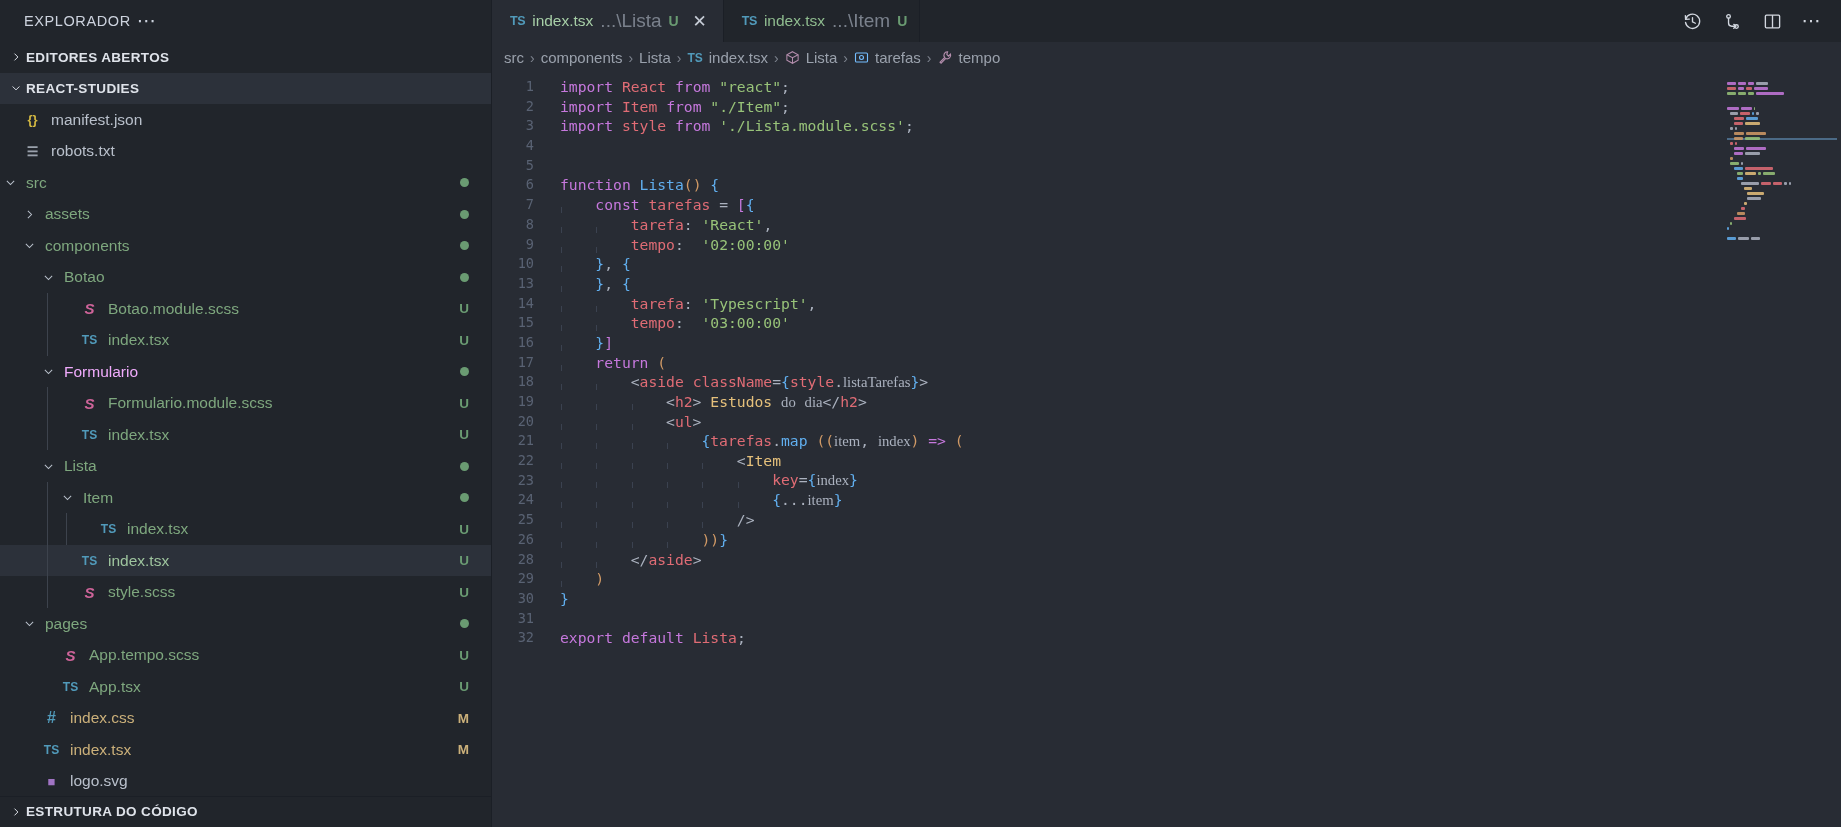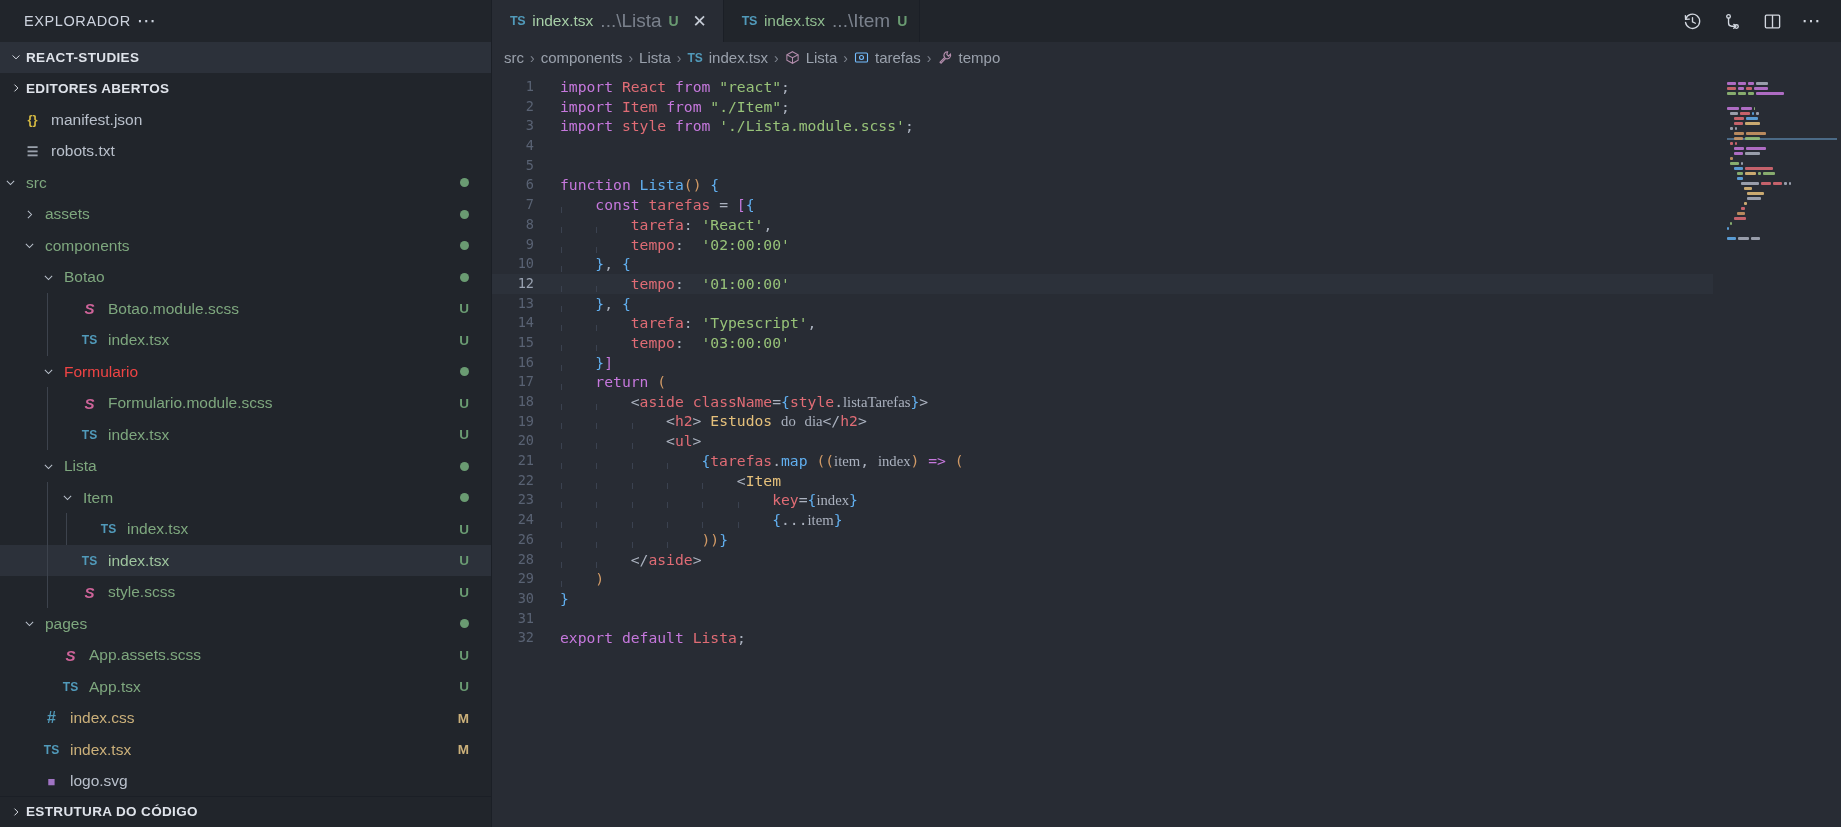--- a/index.html
+++ b/index.html
@@ -315,38 +315,38 @@
 
 <div id="app">
 
   <div class="sidebar">
 
     <div class="sidebar-header">
       <div class="sidebar-title">EXPLORADOR</div>
       <div class="ellipsis-btn">⋯</div>
     </div>
 
+    <div class="section-head">
+      <span class="twisty">
+        <svg width="12" height="12" viewBox="0 0 16 16">
+            <path d="M6 3.5 L10.5 8 L6 12.5" fill="none" stroke="#dfe3ea" stroke-width="1.3"></path>
+          </svg>
+      </span>
+      <span>EDITORES ABERTOS</span>
+    </div>
+
     <div class="section-head sel">
       <span class="twisty">
         <svg width="12" height="12" viewBox="0 0 16 16">
             <path d="M3.5 6 L8 10.5 L12.5 6" fill="none" stroke="#dfe3ea" stroke-width="1.3"></path>
           </svg>
       </span>
       <span>REACT-STUDIES</span>
     </div>
 
-    <div class="section-head">
-      <span class="twisty">
-        <svg width="12" height="12" viewBox="0 0 16 16">
-            <path d="M6 3.5 L10.5 8 L6 12.5" fill="none" stroke="#dfe3ea" stroke-width="1.3"></path>
-          </svg>
-      </span>
-      <span>EDITORES ABERTOS</span>
-    </div>
-
     <div class="tree" id="tree">
         <div class="row">
           <div class="indentbox">
             <div class="arrow"></div>
             <div class="ficon" style="color: rgb(212, 185, 66); font-size: 13px;">{}</div>
           </div>
           <span class="fname" style="color: rgb(185, 192, 203);">manifest.json</span>
         </div>
         <div class="row">
           <div class="indentbox">
@@ -436,21 +436,21 @@
         <div class="row">
           <div class="indentbox">
             <div class="guide"></div>
             <div class="guide"></div>
             <div class="arrow">
               <svg width="13" height="13" viewBox="0 0 16 16">
                 <path d="M3.5 6 L8 10.5 L12.5 6" fill="none" stroke="#b9c0cb" stroke-width="1.25"></path>
               </svg>
             </div>
           </div>
-          <span class="fname" style="color: #ef4444;">Formulario</span>
+          <span class="fname" style="color: #f0abfc;">Formulario</span>
           <span class="badge">
             <span class="dot" style="background: rgb(106, 155, 114);"></span>
           </span>
         </div>
         <div class="row">
           <div class="indentbox">
             <div class="guide"></div>
             <div class="guide"></div>
             <div class="guide line"></div>
             <div class="arrow"></div>
@@ -549,21 +549,21 @@
             <span class="dot" style="background: rgb(106, 155, 114);"></span>
           </span>
         </div>
         <div class="row">
           <div class="indentbox">
             <div class="guide"></div>
             <div class="guide"></div>
             <div class="arrow"></div>
             <div class="ficon" style="color: rgb(207, 100, 154); font-size: 15px; font-style: italic;">S</div>
           </div>
-          <span class="fname" style="color: rgb(126, 167, 126);">App.assets.scss</span>
+          <span class="fname" style="color: rgb(126, 167, 126);">App.tempo.scss</span>
           <span class="badge" style="color: rgb(106, 155, 114);">U</span>
         </div>
         <div class="row">
           <div class="indentbox">
             <div class="guide"></div>
             <div class="guide"></div>
             <div class="arrow"></div>
             <div class="ficon" style="color: rgb(81, 154, 186); font-size: 12px; font-family: &quot;Liberation Sans&quot;, sans-serif;">TS</div>
           </div>
           <span class="fname" style="color: rgb(126, 167, 126);">App.tsx</span>
@@ -705,33 +705,33 @@
           <div class="cline"><span class="lnum">1</span><span class="ctext"><span class="k">import</span><span class="pn"> </span><span class="var">React</span><span class="pn"> </span><span class="k">from</span><span class="pn"> </span><span class="str">"react"</span><span class="pn">;</span></span></div>
           <div class="cline"><span class="lnum">2</span><span class="ctext"><span class="k">import</span><span class="pn"> </span><span class="var">Item</span><span class="pn"> </span><span class="k">from</span><span class="pn"> </span><span class="str">"./Item"</span><span class="pn">;</span></span></div>
           <div class="cline"><span class="lnum">3</span><span class="ctext"><span class="k">import</span><span class="pn"> </span><span class="var">style</span><span class="pn"> </span><span class="k">from</span><span class="pn"> </span><span class="str">'./Lista.module.scss'</span><span class="pn">;</span></span></div>
           <div class="cline"><span class="lnum">4</span><span class="ctext"></span></div>
           <div class="cline"><span class="lnum">5</span><span class="ctext"></span></div>
           <div class="cline"><span class="lnum">6</span><span class="ctext"><span class="k">function</span><span class="pn"> </span><span class="fn">Lista</span><span class="br1">(</span><span class="br1">)</span><span class="pn"> </span><span class="br3">{</span></span></div>
           <div class="cline"><span class="lnum">7</span><span class="ctext"><span class="ind"></span><span class="k">const</span><span class="pn"> </span><span class="var">tarefas</span><span class="pn"> </span><span class="pn">=</span><span class="pn"> </span><span class="br2">[</span><span class="br3">{</span></span></div>
           <div class="cline"><span class="lnum">8</span><span class="ctext"><span class="ind"></span><span class="ind"></span><span class="var">tarefa</span><span class="pn">:</span><span class="pn"> </span><span class="str">'React'</span><span class="pn">,</span></span></div>
           <div class="cline"><span class="lnum">9</span><span class="ctext"><span class="ind"></span><span class="ind"></span><span class="var">tempo</span><span class="pn">:</span><span class="pn"> </span><span class="pn"> </span><span class="str">'02:00:00'</span></span></div>
           <div class="cline"><span class="lnum">10</span><span class="ctext"><span class="ind"></span><span class="br3">}</span><span class="pn">,</span><span class="pn"> </span><span class="br3">{</span></span></div>
-          <div class="cline hl"><span class="lnum">12</span><span class="ctext"><span class="ind"></span><span class="ind"></span><span class="var">tempo</span><span class="pn">:</span><span class="pn"> </span><span class="pn"> </span><span class="str">'01:00:00'</span></span></div>
           <div class="cline"><span class="lnum">13</span><span class="ctext"><span class="ind"></span><span class="br3">}</span><span class="pn">,</span><span class="pn"> </span><span class="br3">{</span></span></div>
           <div class="cline"><span class="lnum">14</span><span class="ctext"><span class="ind"></span><span class="ind"></span><span class="var">tarefa</span><span class="pn">:</span><span class="pn"> </span><span class="str">'Typescript'</span><span class="pn">,</span></span></div>
           <div class="cline"><span class="lnum">15</span><span class="ctext"><span class="ind"></span><span class="ind"></span><span class="var">tempo</span><span class="pn">:</span><span class="pn"> </span><span class="pn"> </span><span class="str">'03:00:00'</span></span></div>
           <div class="cline"><span class="lnum">16</span><span class="ctext"><span class="ind"></span><span class="br3">}</span><span class="br2">]</span></span></div>
           <div class="cline"><span class="lnum">17</span><span class="ctext"><span class="ind"></span><span class="k">return</span><span class="pn"> </span><span class="br1">(</span></span></div>
           <div class="cline"><span class="lnum">18</span><span class="ctext"><span class="ind"></span><span class="ind"></span><span class="pn">&lt;</span><span class="tag">aside</span><span class="pn"> </span><span class="var">className</span><span class="pn">=</span><span class="br3">{</span><span class="var">style</span><span class="pn">.</span><span class="txt">listaTarefas</span><span class="br3">}</span><span class="pn">&gt;</span></span></div>
           <div class="cline"><span class="lnum">19</span><span class="ctext"><span class="ind"></span><span class="ind"></span><span class="ind"></span><span class="pn">&lt;</span><span class="tag">h2</span><span class="pn">&gt;</span><span class="pn"> </span><span class="comp">Estudos</span><span class="pn"> </span><span class="txt">do</span><span class="pn"> </span><span class="txt">dia</span><span class="pn">&lt;/</span><span class="tag">h2</span><span class="pn">&gt;</span></span></div>
           <div class="cline"><span class="lnum">20</span><span class="ctext"><span class="ind"></span><span class="ind"></span><span class="ind"></span><span class="pn">&lt;</span><span class="tag">ul</span><span class="pn">&gt;</span></span></div>
           <div class="cline"><span class="lnum">21</span><span class="ctext"><span class="ind"></span><span class="ind"></span><span class="ind"></span><span class="ind"></span><span class="br3">{</span><span class="var">tarefas</span><span class="pn">.</span><span class="fn">map</span><span class="pn"> </span><span class="br1">(</span><span class="br1">(</span><span class="txt">item</span><span class="pn">,</span><span class="pn"> </span><span class="txt">index</span><span class="br1">)</span><span class="pn"> </span><span class="k">=&gt;</span><span class="pn"> </span><span class="br1">(</span></span></div>
           <div class="cline"><span class="lnum">22</span><span class="ctext"><span class="ind"></span><span class="ind"></span><span class="ind"></span><span class="ind"></span><span class="ind"></span><span class="pn">&lt;</span><span class="comp">Item</span></span></div>
           <div class="cline"><span class="lnum">23</span><span class="ctext"><span class="ind"></span><span class="ind"></span><span class="ind"></span><span class="ind"></span><span class="ind"></span><span class="ind"></span><span class="var">key</span><span class="pn">=</span><span class="br3">{</span><span class="txt">index</span><span class="br3">}</span></span></div>
           <div class="cline"><span class="lnum">24</span><span class="ctext"><span class="ind"></span><span class="ind"></span><span class="ind"></span><span class="ind"></span><span class="ind"></span><span class="ind"></span><span class="br3">{</span><span class="pn">.</span><span class="pn">.</span><span class="pn">.</span><span class="txt">item</span><span class="br3">}</span></span></div>
+          <div class="cline"><span class="lnum">25</span><span class="ctext"><span class="ind"></span><span class="ind"></span><span class="ind"></span><span class="ind"></span><span class="ind"></span><span class="pn">/&gt;</span></span></div>
           <div class="cline"><span class="lnum">26</span><span class="ctext"><span class="ind"></span><span class="ind"></span><span class="ind"></span><span class="ind"></span><span class="br1">)</span><span class="br1">)</span><span class="br3">}</span></span></div>
           <div class="cline"><span class="lnum">28</span><span class="ctext"><span class="ind"></span><span class="ind"></span><span class="pn">&lt;/</span><span class="tag">aside</span><span class="pn">&gt;</span></span></div>
           <div class="cline"><span class="lnum">29</span><span class="ctext"><span class="ind"></span><span class="br1">)</span></span></div>
           <div class="cline"><span class="lnum">30</span><span class="ctext"><span class="br3">}</span></span></div>
           <div class="cline"><span class="lnum">31</span><span class="ctext"></span></div>
           <div class="cline"><span class="lnum">32</span><span class="ctext"><span class="k">export</span><span class="pn"> </span><span class="k">default</span><span class="pn"> </span><span class="var">Lista</span><span class="pn">;</span></span></div>
         </div>
       <div class="minimap">
         <div class="mm-inner" id="mm">
             <div class="mmline" style="padding-left: 0px;">

